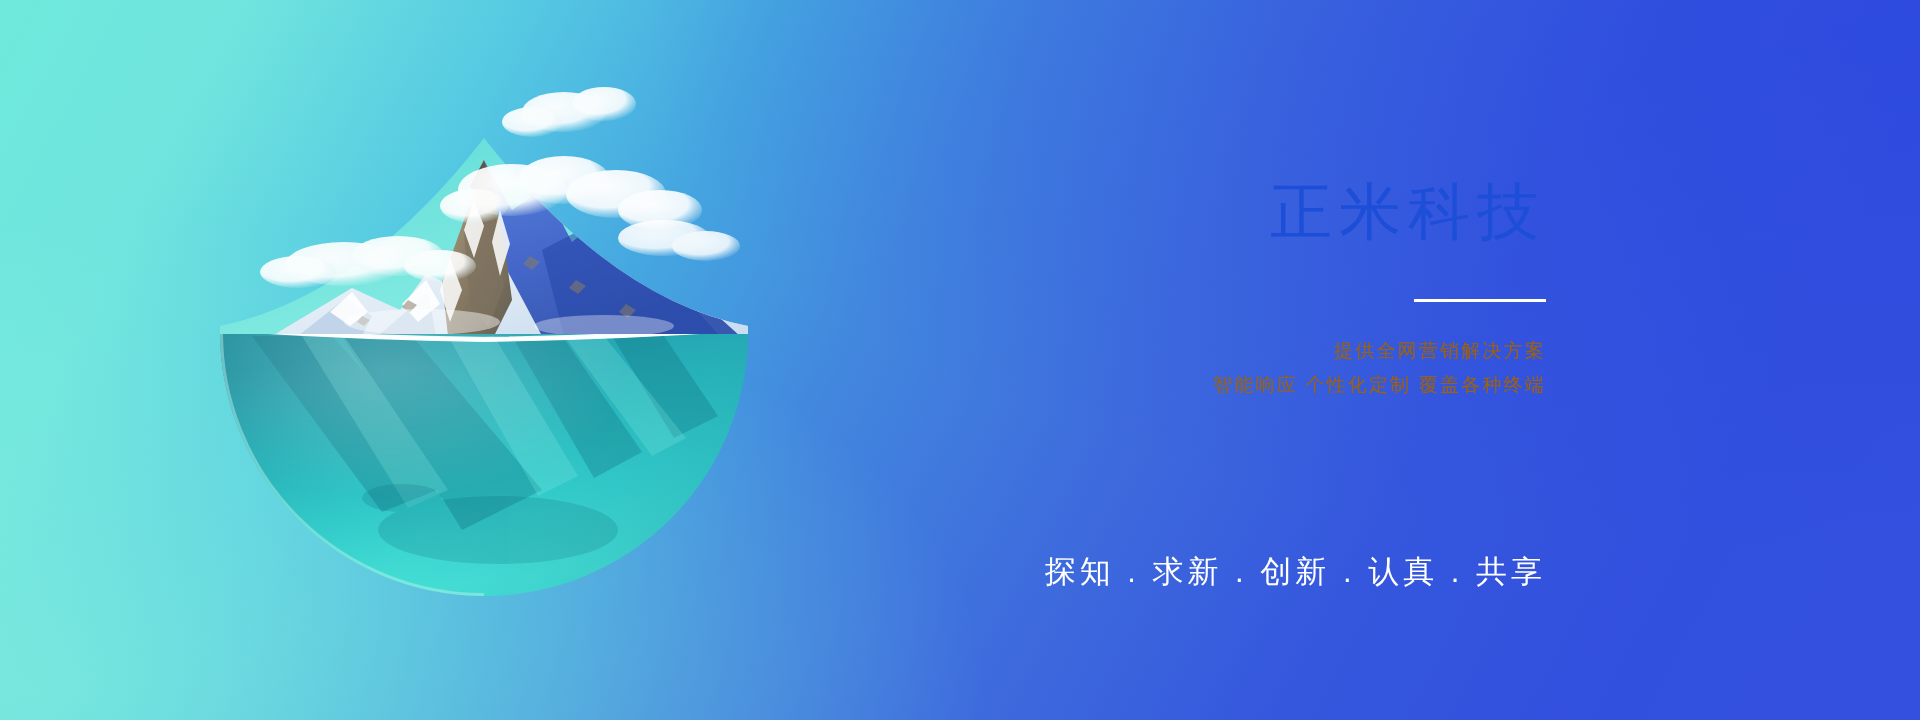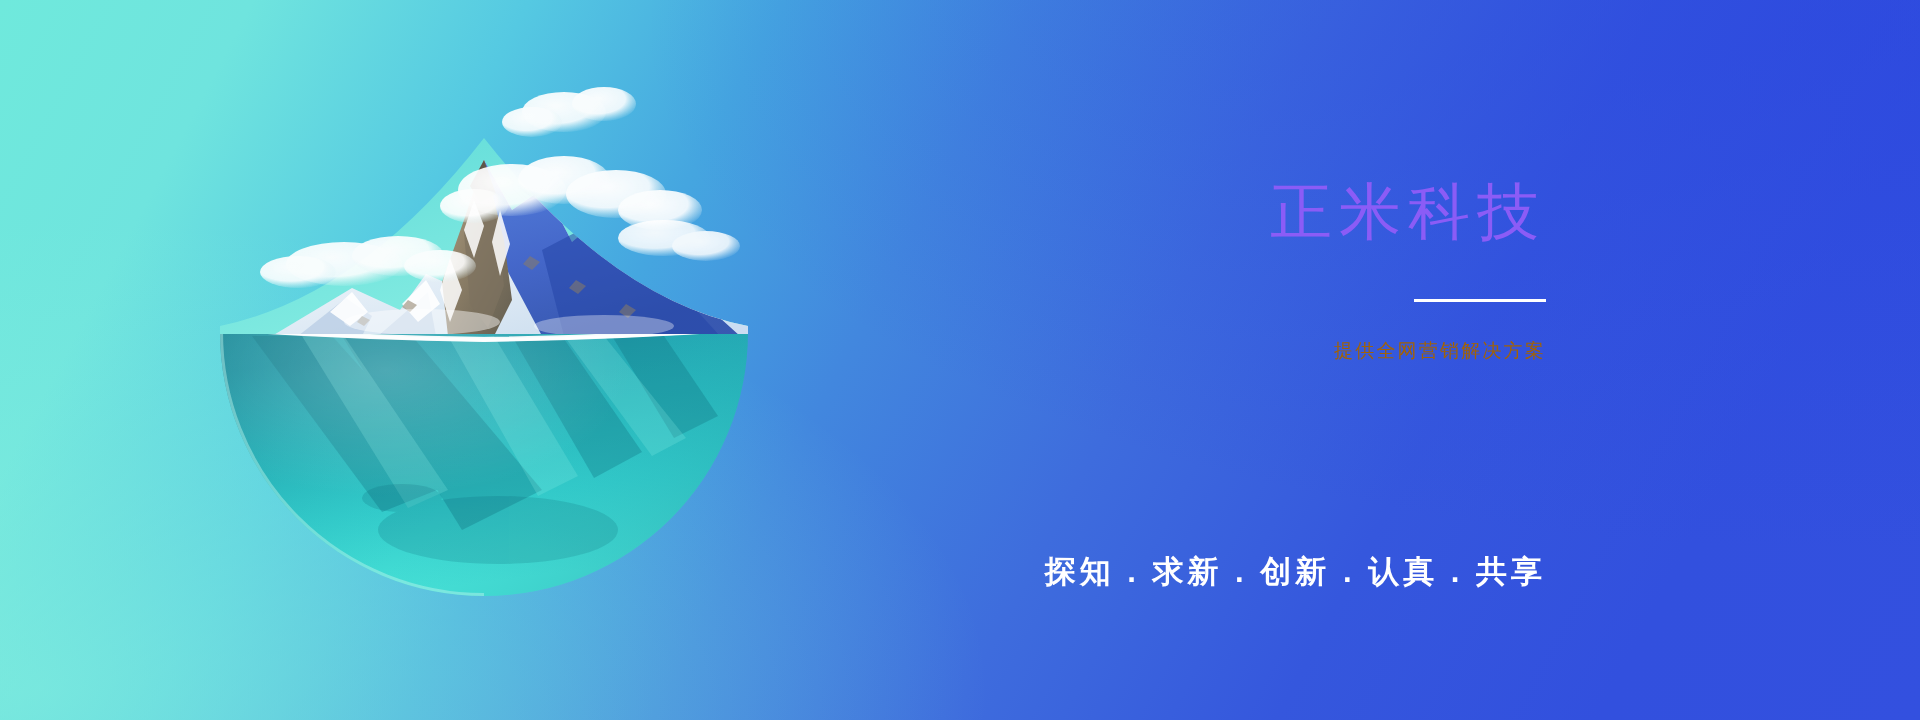--- a/index.html
+++ b/index.html
@@ -52,21 +52,21 @@
     width:760px;
     text-align:right;
     color:#ffffff;
   }
   .brand-title {
     font-size:62px;
     line-height:1.02;
     font-weight:400;
     letter-spacing:7px;
     text-indent:7px;
-    color:#8b5cf6;
+    color:#1d4ed8;
     white-space:nowrap;
   }
   .rule-wrap { display:block; margin-top:47px; }
   .rule {
     display:inline-block;
     width:132px; height:3px;
     background:#ffffff;
     vertical-align:middle;
   }
   .subcopy { margin-top:26px; }
@@ -84,21 +84,21 @@
     right:374px;
     top:552px;
     width:760px;
     text-align:right;
     font-size:31px;
     line-height:40px;
     letter-spacing:4px;
     text-indent:4px;
     color:#ffffff;
     white-space:nowrap;
-    font-weight:700;
+    font-weight:400;
   }
 </style>
 </head>
 <body>
 
 <div id="banner">
 
   <div class="bg"></div>
   <div class="bg-tint"></div>
 
@@ -262,18 +262,19 @@
   <div class="copy">
 
     <h1 class="brand-title">正米科技</h1>
 
     <span class="rule-wrap">
       <span class="rule"></span>
     </span>
 
     <div class="subcopy">
       <p class="subline">提供全网营销解决方案</p>
+      <p class="subline">智能响应 个性化定制 覆盖各种终端</p>
     </div>
   </div>
 
   <div class="tagline">探知 . 求新 . 创新 . 认真 . 共享</div>
 
 </div>
 
 </body></html>

